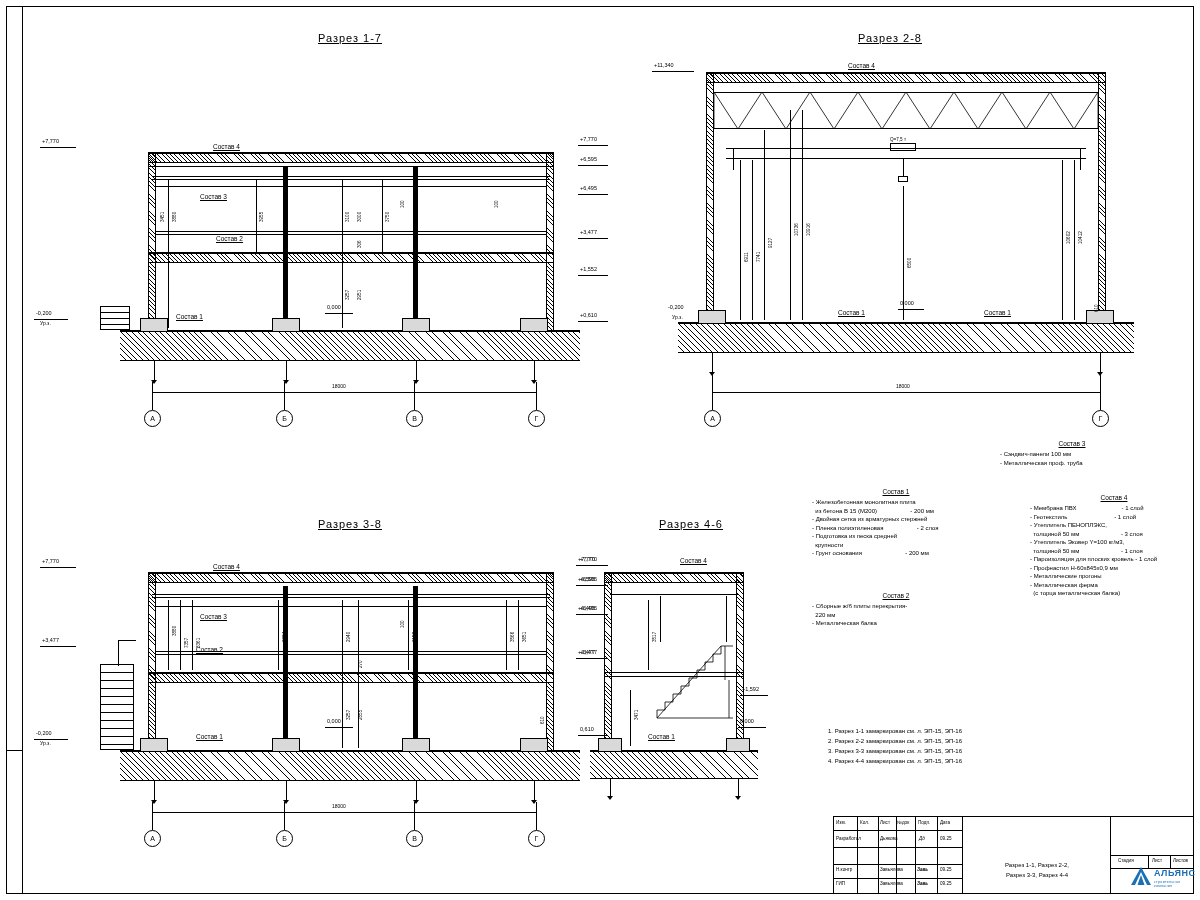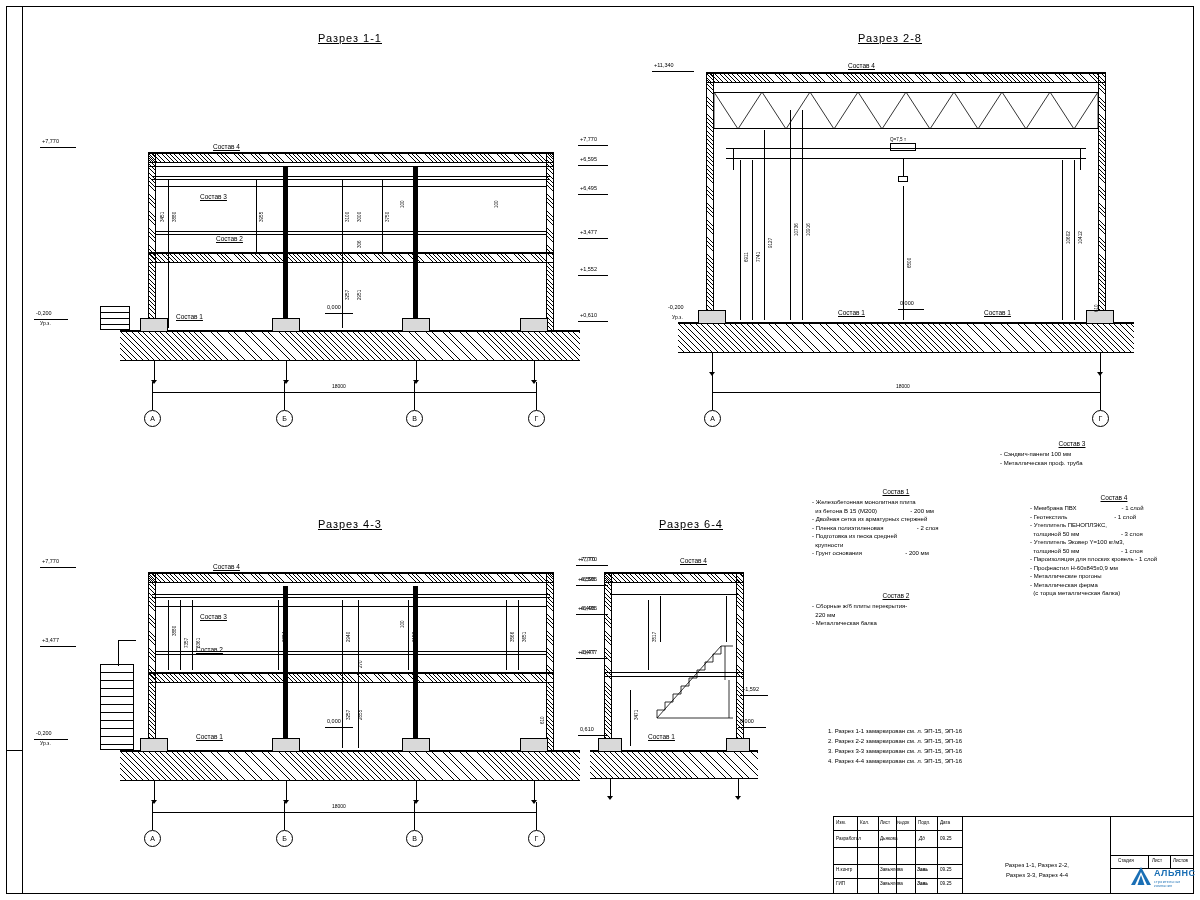--- a/index.html
+++ b/index.html
@@ -32,21 +32,21 @@
 </style>
 </head>
 <body>
 
 <div id="sheet">
 
   <div class="frm" style="left:6px;top:6px;width:1188px;height:888px;"></div>
   <div class="line vline" style="left:22px;top:6px;height:888px;"></div>
   <div class="line hline" style="left:6px;top:750px;width:16px;"></div>
 
-  <div class="ttl abs" style="left:250px;top:32px;width:200px;">Разрез 1-1</div>
+  <div class="ttl abs" style="left:250px;top:32px;width:200px;">Разрез 1-7</div>
 
   <div class="line" style="left:148px;top:152px;width:406px;height:2px;"></div>
   <div class="line hline" style="left:148px;top:162px;width:406px;"></div>
   <div class="line hline" style="left:148px;top:166px;width:406px;"></div>
   <div class="hatch2" style="left:148px;top:154px;width:406px;height:8px;"></div>
   <div class="line hline" style="left:152px;top:176px;width:398px;"></div>
   <div class="line hline" style="left:152px;top:179px;width:398px;"></div>
 
   <div class="line vline" style="left:148px;top:152px;height:178px;"></div>
   <div class="line vline" style="left:155px;top:152px;height:178px;"></div>
@@ -234,21 +234,21 @@
   <span class="tiny abs" style="left:896px;top:383px;">18000</span>
   <div class="line vline" style="left:712px;top:374px;height:36px;"></div>
   <div class="line vline" style="left:1100px;top:374px;height:36px;"></div>
   <div class="circ" style="left:704px;top:410px;width:17px;height:17px;">
       <span>А</span>
     </div>
   <div class="circ" style="left:1092px;top:410px;width:17px;height:17px;">
       <span>Г</span>
     </div>
 
-  <div class="ttl abs" style="left:250px;top:518px;width:200px;">Разрез 4-3</div>
+  <div class="ttl abs" style="left:250px;top:518px;width:200px;">Разрез 3-8</div>
 
   <div class="line" style="left:148px;top:572px;width:406px;height:2px;"></div>
   <div class="line hline" style="left:148px;top:582px;width:406px;"></div>
   <div class="hatch2" style="left:148px;top:574px;width:406px;height:8px;"></div>
   <div class="line hline" style="left:152px;top:594px;width:398px;"></div>
   <div class="line hline" style="left:152px;top:597px;width:398px;"></div>
 
   <div class="line vline" style="left:148px;top:572px;height:178px;"></div>
   <div class="line vline" style="left:155px;top:572px;height:178px;"></div>
   <div class="hatch2" style="left:149px;top:572px;width:6px;height:178px;"></div>
@@ -365,21 +365,21 @@
   <div class="circ" style="left:276px;top:830px;width:17px;height:17px;">
       <span>Б</span>
     </div>
   <div class="circ" style="left:406px;top:830px;width:17px;height:17px;">
       <span>В</span>
     </div>
   <div class="circ" style="left:528px;top:830px;width:17px;height:17px;">
       <span>Г</span>
     </div>
 
-  <div class="ttl abs" style="left:606px;top:518px;width:170px;">Разрез 6-4</div>
+  <div class="ttl abs" style="left:606px;top:518px;width:170px;">Разрез 4-6</div>
 
   <div class="line" style="left:604px;top:572px;width:140px;height:2px;"></div>
   <div class="line hline" style="left:604px;top:582px;width:140px;"></div>
   <div class="hatch2" style="left:604px;top:574px;width:140px;height:8px;"></div>
   <span class="lbl-u abs" style="left:680px;top:557px;">Состав 4</span>
 
   <div class="line hline" style="left:610px;top:594px;width:128px;"></div>
 
   <div class="line vline" style="left:604px;top:572px;height:178px;"></div>
   <div class="line vline" style="left:611px;top:572px;height:178px;"></div>

